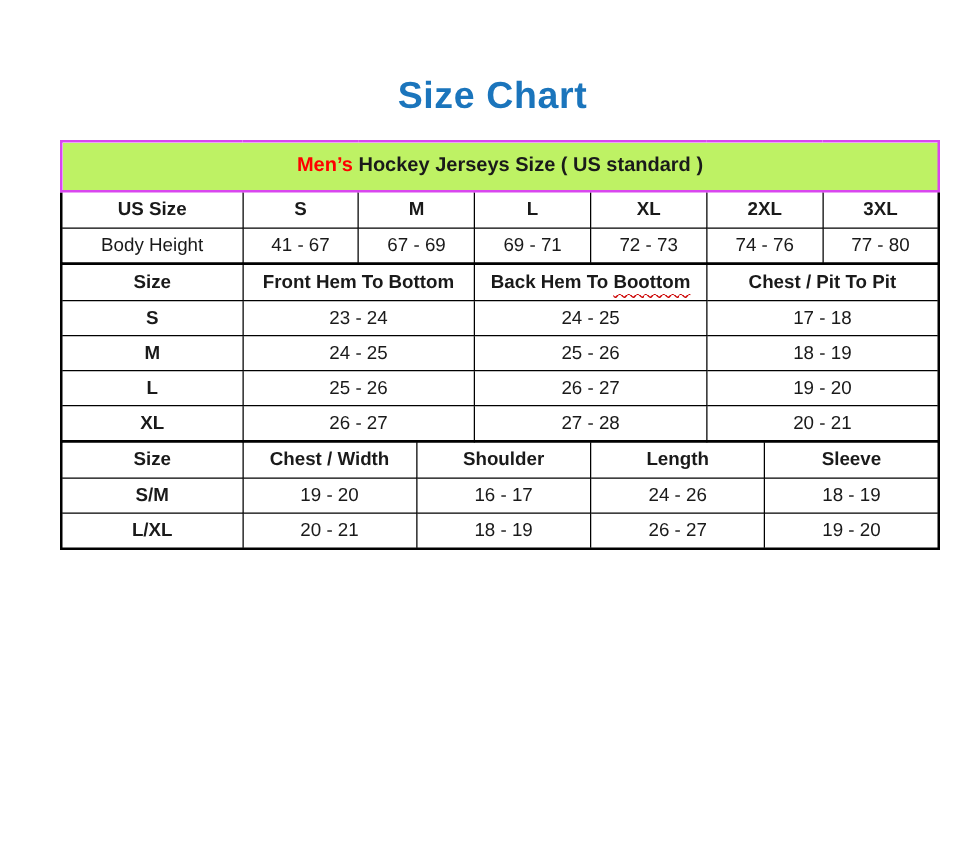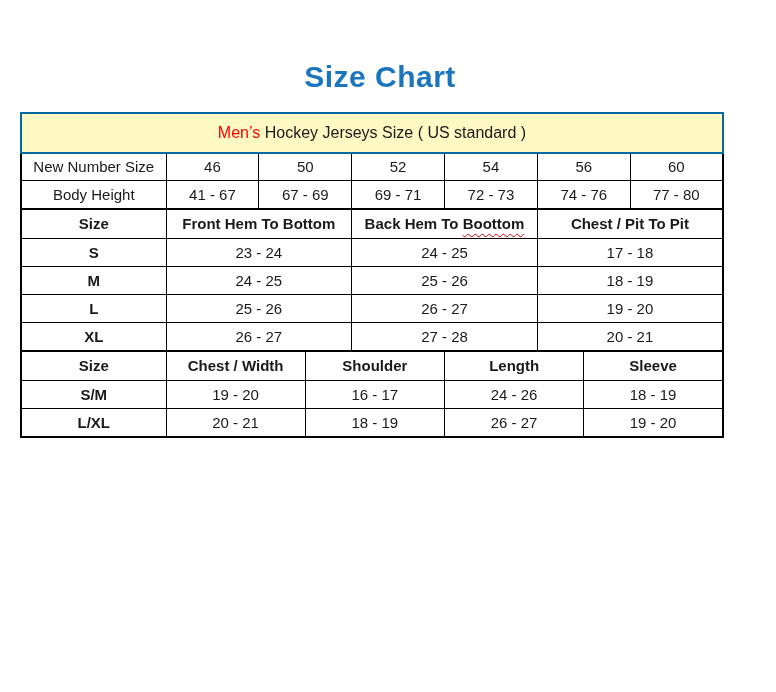--- a/index.html
+++ b/index.html
@@ -7,21 +7,21 @@
     padding: 0;
     background: #ffffff;
     font-family: "Liberation Sans", sans-serif;
     color: #1a1a1a;
   }
   .page {
     position: relative;
     width: 776px;
     height: 692px;
     box-sizing: border-box;
-    padding: 58px 36px 0 20px;
+    padding: 58px 36px 0 48px;
     overflow: hidden;
   }
   .title {
     margin: 0 0 16px 0;
     text-align: center;
     font-size: 30px;
     line-height: 1.25;
     font-weight: bold;
     color: #1b75bc;
     letter-spacing: 0.5px;
@@ -39,23 +39,23 @@
     border: 1px solid #000000;
     text-align: center;
     vertical-align: middle;
     font-size: 15px;
     padding: 0 2px;
     white-space: nowrap;
     overflow: hidden;
   }
   .size-table th { font-weight: bold; }
   td.section {
-    background: #fef9c3;
-    border: 2px solid #0369a1;
-    font-weight: normal;
+    background: #bef264;
+    border: 2px solid #d946ef;
+    font-weight: bold;
     font-size: 16px;
     height: 38px;
   }
   tr.row-head  { height: 30px; }
   tr.row-data  { height: 28px; }
   td.rowlabel  { font-weight: normal; }
   td.sizelabel { font-weight: bold; }
   .red { color: #ff0000; }
   .wavy {
     text-decoration-line: underline;
@@ -80,28 +80,28 @@
         <col>
         <col>
         <col>
         <col>
         <col>
     </colgroup>
     <tbody>
       <tr>
         <td class="section" colspan="7"><span class="red">Men’s</span><span> Hockey Jerseys Size ( US standard )</span></td>
       </tr>
-      <tr class="row-data">
-        <td class="rowlabel">New Number Size</td>
-        <td>46</td>
-        <td>50</td>
-        <td>52</td>
-        <td>54</td>
-        <td>56</td>
-        <td>60</td>
+      <tr class="row-head">
+        <th>US Size</th>
+        <th>S</th>
+        <th>M</th>
+        <th>L</th>
+        <th>XL</th>
+        <th>2XL</th>
+        <th>3XL</th>
       </tr>
       <tr class="row-data">
         <td class="rowlabel">Body Height</td>
         <td>41 - 67</td>
         <td>67 - 69</td>
         <td>69 - 71</td>
         <td>72 - 73</td>
         <td>74 - 76</td>
         <td>77 - 80</td>
       </tr>

